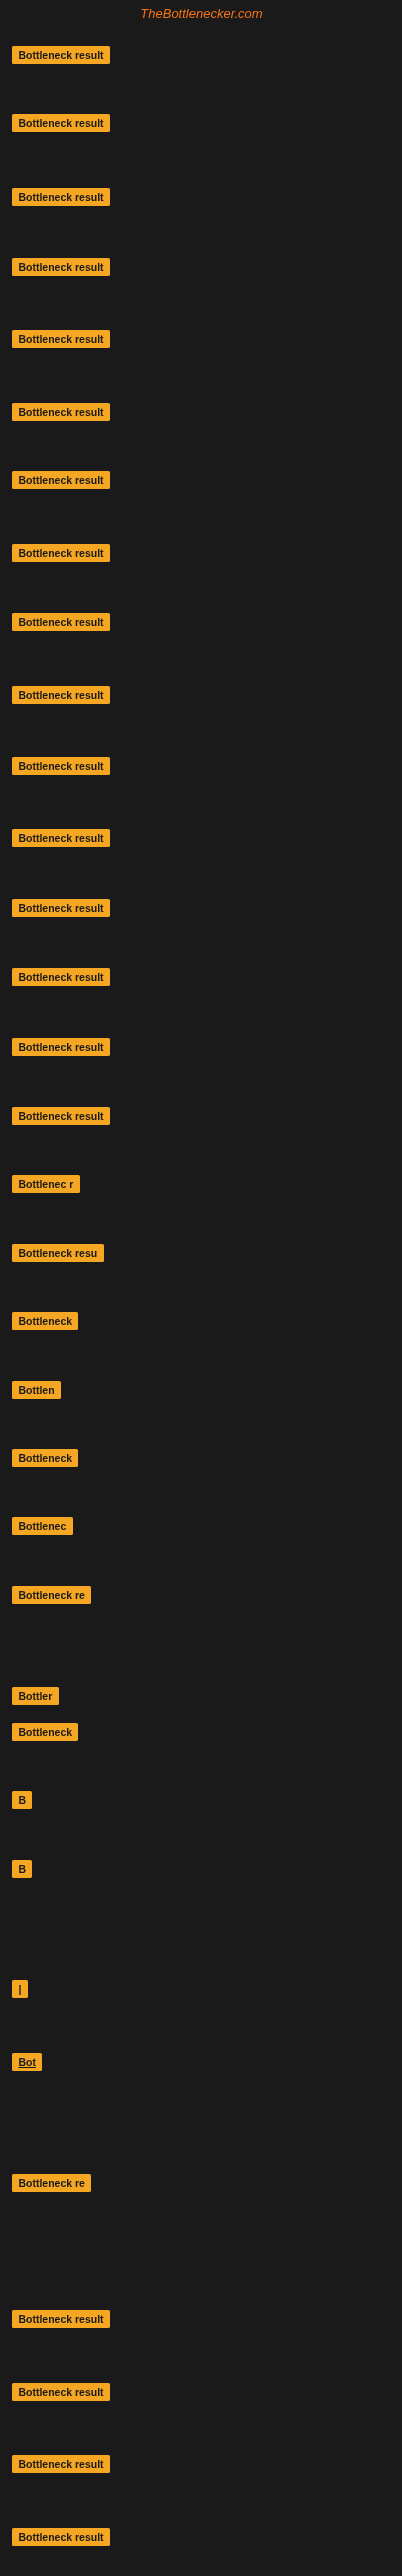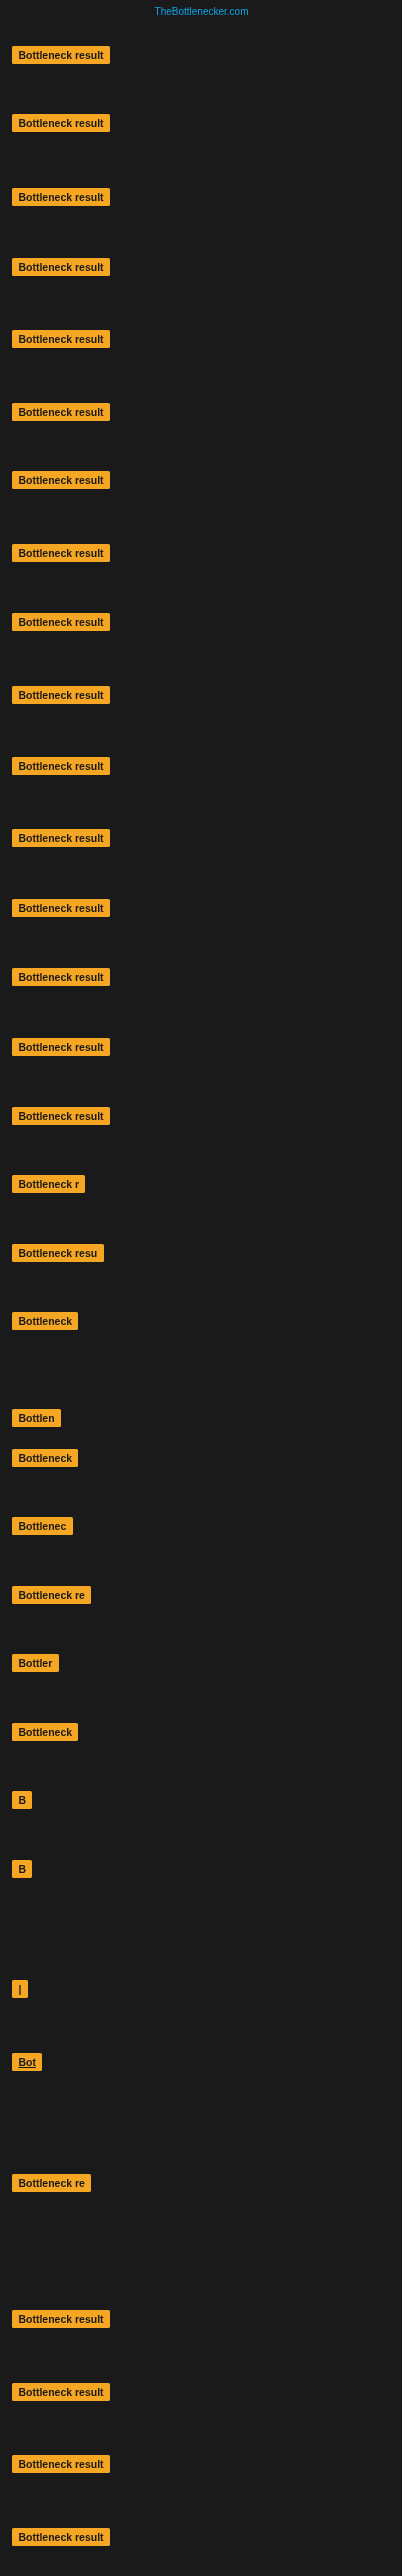--- a/index.html
+++ b/index.html
@@ -11,23 +11,24 @@
     body {
       width: 403px;
       min-height: 2576px;
       background-color: #1a1a1a;
       font-family: Arial, sans-serif;
       position: relative;
     }
 
     .site-title {
       text-align: center;
-      color: #0ea5e9;
-      font-size: 10px;
+      color: #f97316;
+      font-size: 13px;
       padding: 6.4px 0 3.2px 0;
+      font-style: italic;
     }
 
     .bottleneck-item {
       position: absolute;
       left: 12px;
     }
 
     .bottleneck-label {
       display: inline-block;
       background-color: #f5a623;
@@ -56,28 +57,28 @@
 <div class="bottleneck-item" style="top: 471px;"><span class="bottleneck-label" style="max-width: 121px;">Bottleneck result</span></div>
 <div class="bottleneck-item" style="top: 544px;"><span class="bottleneck-label" style="max-width: 121px;">Bottleneck result</span></div>
 <div class="bottleneck-item" style="top: 613px;"><span class="bottleneck-label" style="max-width: 121px;">Bottleneck result</span></div>
 <div class="bottleneck-item" style="top: 686px;"><span class="bottleneck-label" style="max-width: 121px;">Bottleneck result</span></div>
 <div class="bottleneck-item" style="top: 757px;"><span class="bottleneck-label" style="max-width: 121px;">Bottleneck result</span></div>
 <div class="bottleneck-item" style="top: 829px;"><span class="bottleneck-label" style="max-width: 121px;">Bottleneck result</span></div>
 <div class="bottleneck-item" style="top: 899px;"><span class="bottleneck-label" style="max-width: 121px;">Bottleneck result</span></div>
 <div class="bottleneck-item" style="top: 968px;"><span class="bottleneck-label" style="max-width: 121px;">Bottleneck result</span></div>
 <div class="bottleneck-item" style="top: 1038px;"><span class="bottleneck-label" style="max-width: 121px;">Bottleneck result</span></div>
 <div class="bottleneck-item" style="top: 1107px;"><span class="bottleneck-label" style="max-width: 121px;">Bottleneck result</span></div>
-<div class="bottleneck-item" style="top: 1175px;"><span class="bottleneck-label" style="max-width: 89px;">Bottleneck r</span></div>
+<div class="bottleneck-item" style="top: 1175px;"><span class="bottleneck-label" style="max-width: 89px;">Bottlenec r</span></div>
 <div class="bottleneck-item" style="top: 1244px;"><span class="bottleneck-label" style="max-width: 101px;">Bottleneck resu</span></div>
 <div class="bottleneck-item" style="top: 1312px;"><span class="bottleneck-label" style="max-width: 79px;">Bottleneck</span></div>
-<div class="bottleneck-item" style="top: 1381px;"><span class="bottleneck-label" style="max-width: 63px; margin-top: 28px;">Bottlen</span></div>
+<div class="bottleneck-item" style="top: 1381px;"><span class="bottleneck-label" style="max-width: 63px;">Bottlen</span></div>
 <div class="bottleneck-item" style="top: 1449px;"><span class="bottleneck-label" style="max-width: 79px;">Bottleneck</span></div>
 <div class="bottleneck-item" style="top: 1517px;"><span class="bottleneck-label" style="max-width: 72px;">Bottlenec</span></div>
 <div class="bottleneck-item" style="top: 1586px;"><span class="bottleneck-label" style="max-width: 93px;">Bottleneck re</span></div>
-<div class="bottleneck-item" style="top: 1654px;"><span class="bottleneck-label" style="max-width: 58px;">Bottler</span></div>
+<div class="bottleneck-item" style="top: 1654px;"><span class="bottleneck-label" style="max-width: 58px; margin-top: 33px;">Bottler</span></div>
 <div class="bottleneck-item" style="top: 1723px;"><span class="bottleneck-label" style="max-width: 79px;">Bottleneck</span></div>
 <div class="bottleneck-item" style="top: 1791px;"><span class="bottleneck-label" style="max-width: 32px;">B</span></div>
 <div class="bottleneck-item" style="top: 1860px;"><span class="bottleneck-label" style="max-width: 27px;">B</span></div>
 <div class="bottleneck-item" style="top: 1980px;"><span class="bottleneck-label" style="max-width: 24px;">|</span></div>
 <div class="bottleneck-item" style="top: 2053px;"><span class="bottleneck-label" style="max-width: 39px; text-decoration: underline;">Bot</span></div>
 <div class="bottleneck-item" style="top: 2174px;"><span class="bottleneck-label" style="max-width: 93px;">Bottleneck re</span></div>
 <div class="bottleneck-item" style="top: 2310px;"><span class="bottleneck-label" style="max-width: 121px;">Bottleneck result</span></div>
 <div class="bottleneck-item" style="top: 2383px;"><span class="bottleneck-label" style="max-width: 121px;">Bottleneck result</span></div>
 <div class="bottleneck-item" style="top: 2455px;"><span class="bottleneck-label" style="max-width: 121px;">Bottleneck result</span></div>
 <div class="bottleneck-item" style="top: 2528px;"><span class="bottleneck-label" style="max-width: 121px;">Bottleneck result</span></div>

